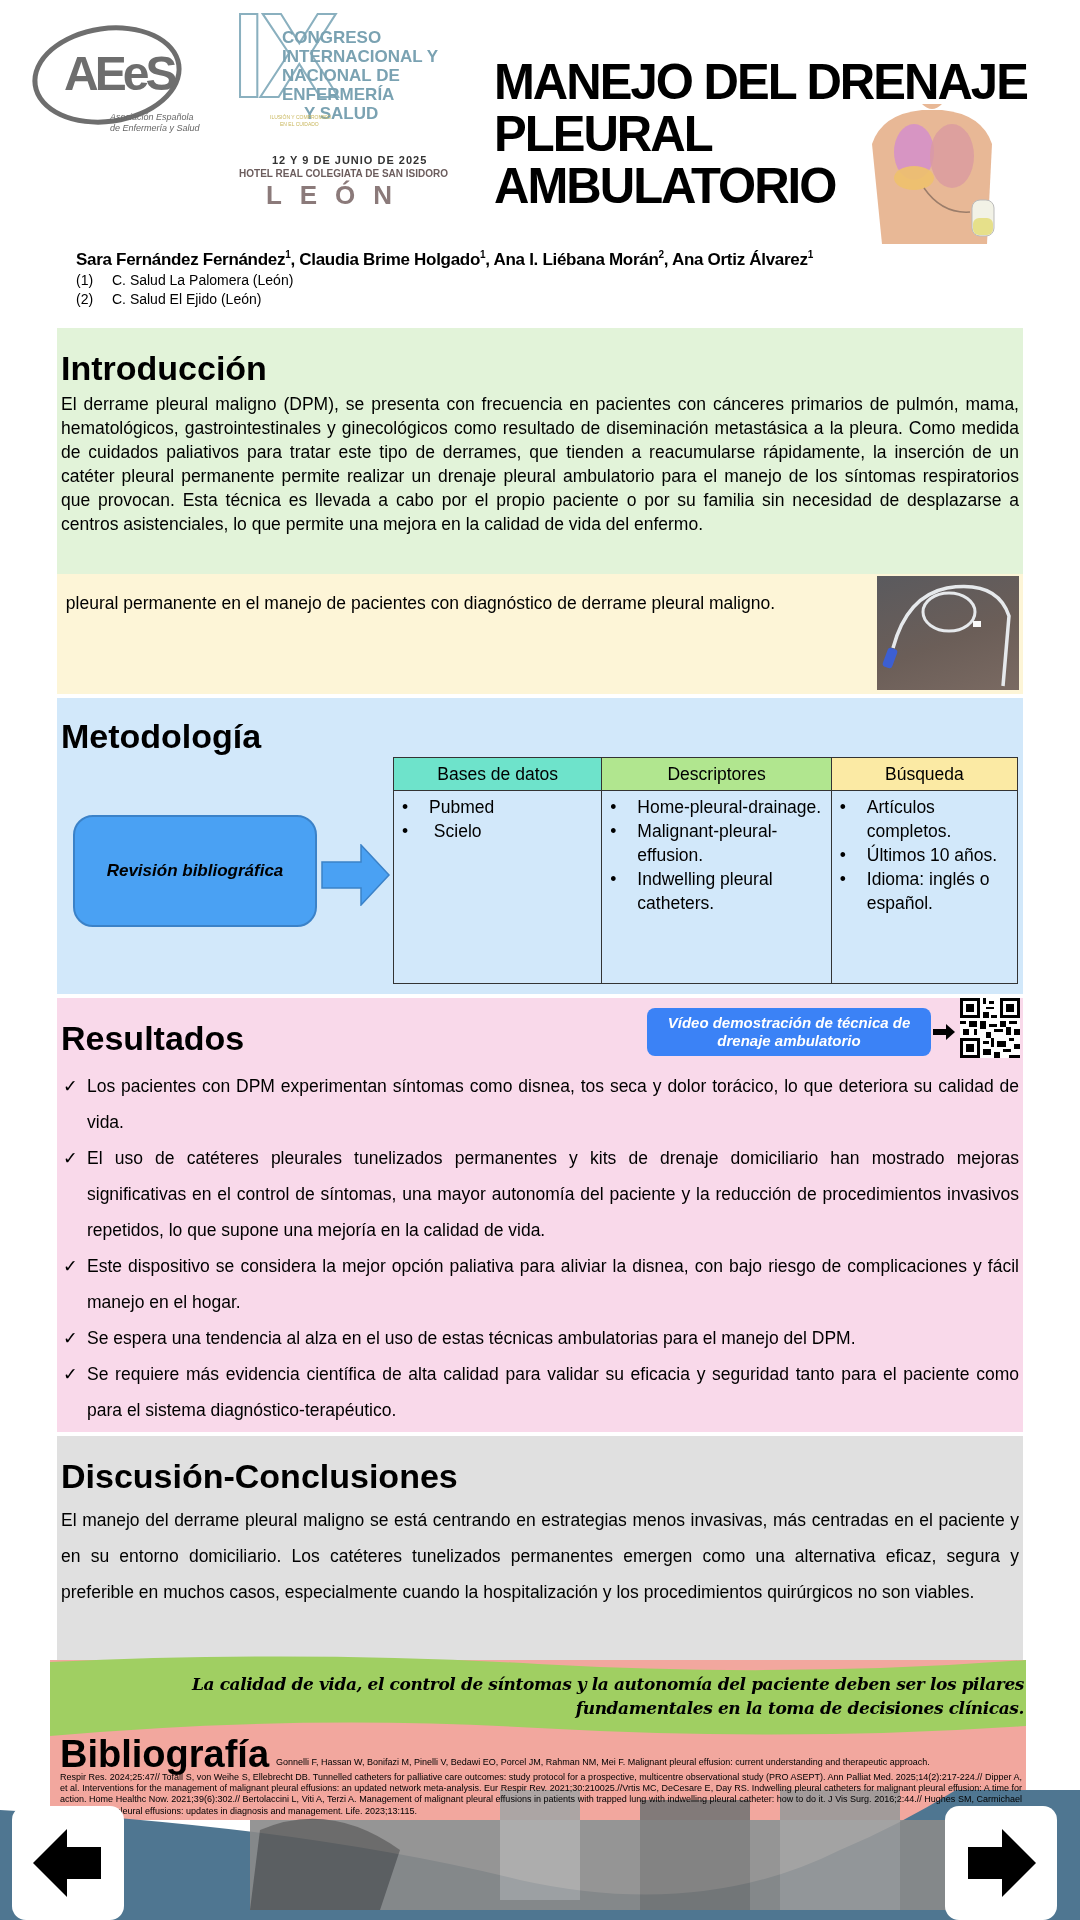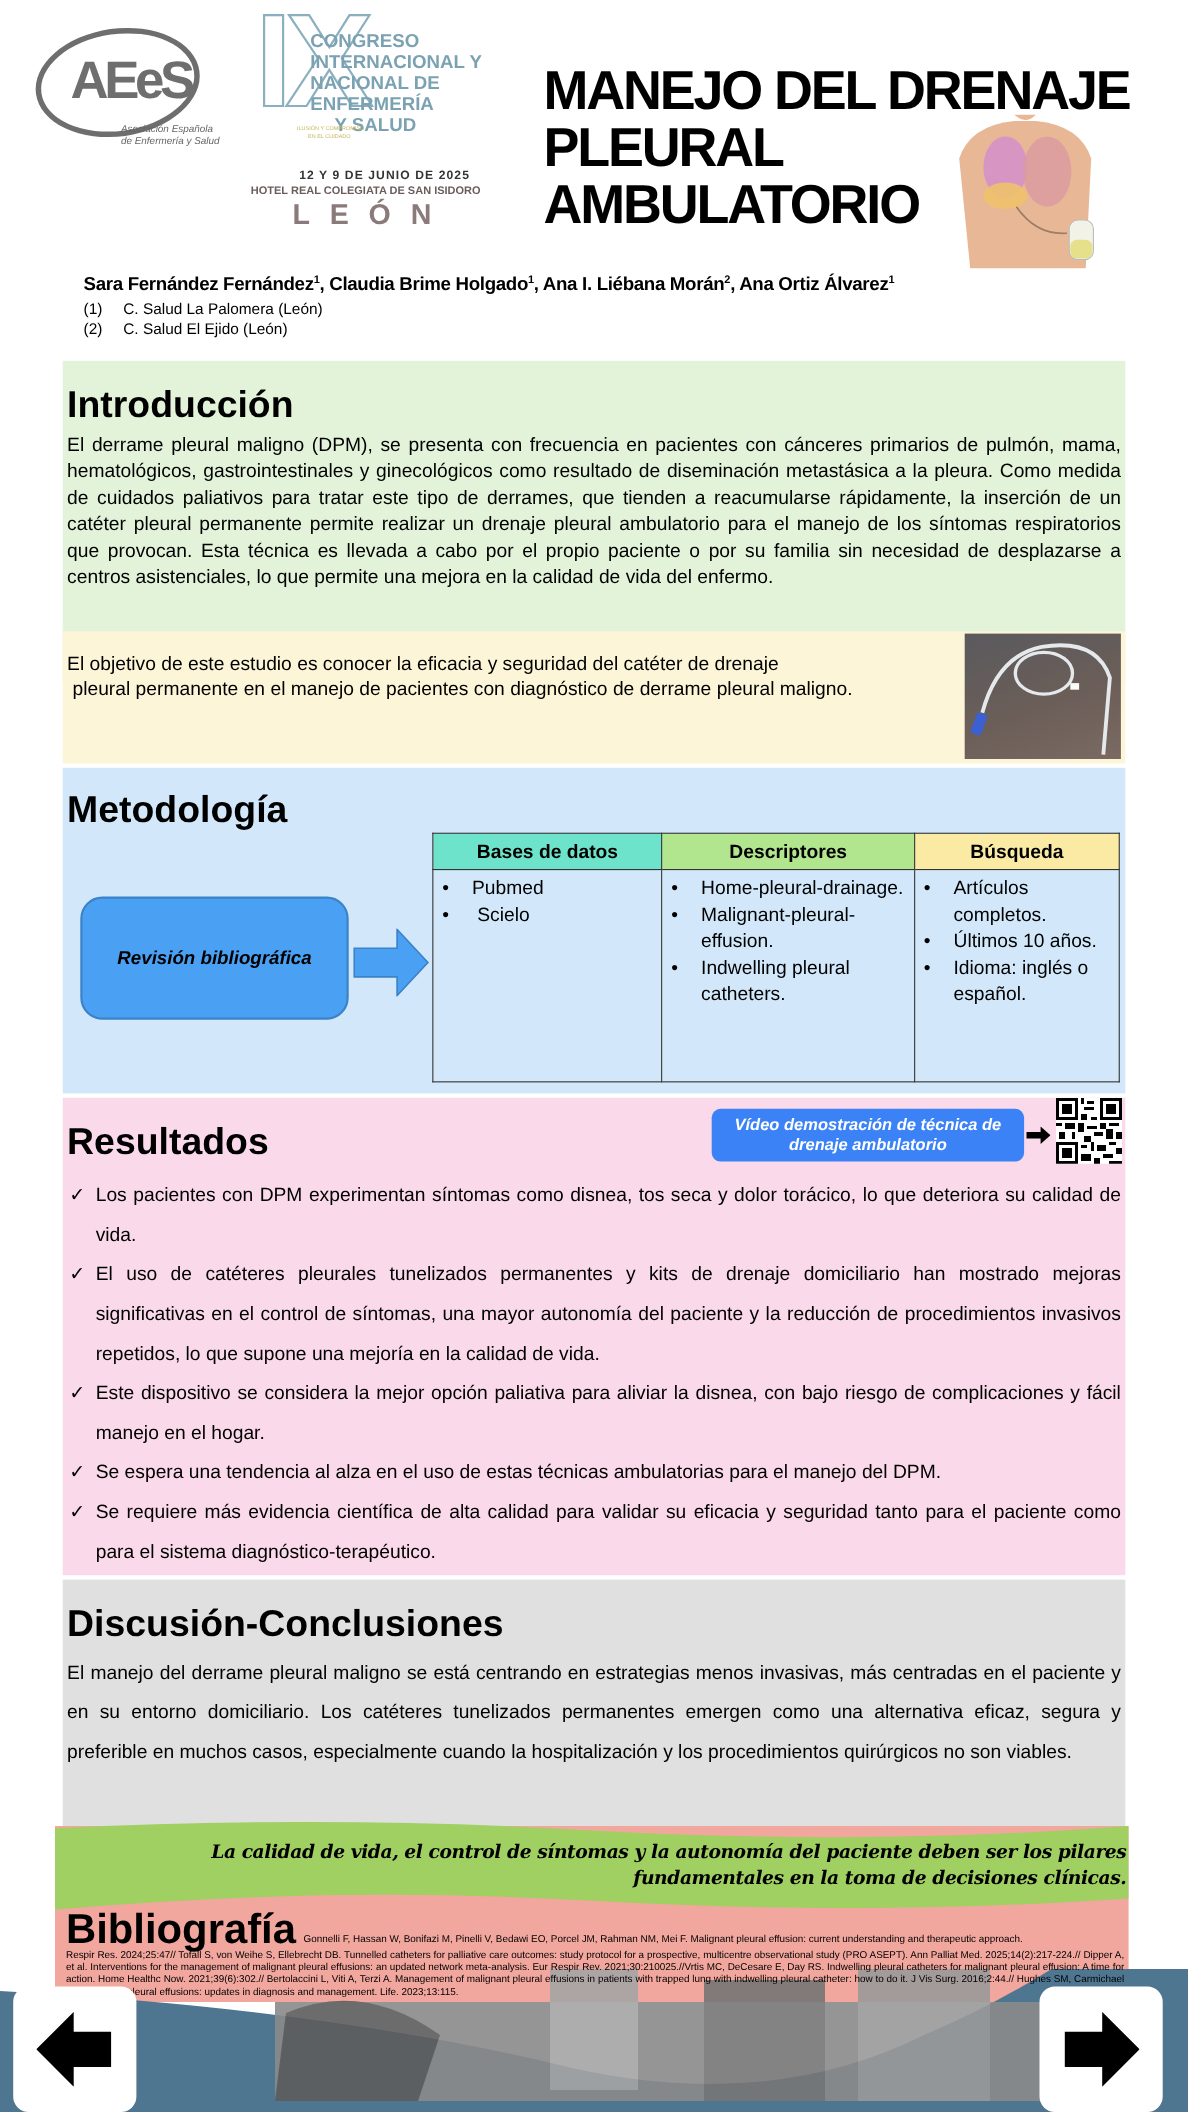--- a/index.html
+++ b/index.html
@@ -10,21 +10,21 @@
   .aees-logo { position: absolute; left: 28px; top: 22px; width: 185px; height: 115px; }
   .aees-oval { position: absolute; left: 4px; top: 4px; width: 150px; height: 98px; border: 5px solid #6e6e6e; border-radius: 50%; transform: rotate(-8deg); }
   .aees-letters { position: absolute; left: 36px; top: 24px; font-family: "Liberation Sans", sans-serif; font-weight: bold; font-size: 48px; color: #6e6e6e; letter-spacing: -4px; }
   .aees-caption { position: absolute; left: 82px; top: 90px; font-size: 9px; font-style: italic; color: #666; line-height: 11px; }
 
   .congress { position: absolute; left: 228px; top: 0; width: 220px; height: 215px; }
   .congress-roman { position: absolute; left: 4px; top: 0; font-family: "Liberation Sans", sans-serif; font-weight: bold; font-size: 120px; line-height: 110px; color: transparent; -webkit-text-stroke: 2px #8ab0bf; letter-spacing: -6px; }
   .congress-lines { position: absolute; left: 54px; top: 28px; font-weight: bold; font-size: 17px; line-height: 19px; color: #7aa2b2; }
   .congress-tag { position: absolute; left: 42px; top: 114px; font-size: 5px; color: #c9b75d; line-height: 7px; }
   .congress-date { position: absolute; left: 44px; top: 154px; font-weight: bold; font-size: 11px; color: #333; letter-spacing: 1px; }
-  .congress-venue { position: absolute; left: 0; top: 168px; width: 220px; text-align: left; font-weight: bold; font-size: 10px; color: #6b5c5c; }
+  .congress-venue { position: absolute; left: 0; top: 168px; width: 220px; text-align: right; font-weight: bold; font-size: 10px; color: #6b5c5c; }
   .congress-city { position: absolute; left: 0; top: 180px; width: 220px; text-align: center; font-weight: bold; font-size: 26px; color: #8b7a7a; letter-spacing: 18px; }
 
   .main-title { position: absolute; left: 494px; top: 56px; font-family: "Liberation Sans", sans-serif; font-weight: 900; font-size: 50px; line-height: 52px; letter-spacing: -2px; transform: scaleX(0.98); transform-origin: left; }
   .torso { position: absolute; left: 852px; top: 104px; width: 160px; height: 140px; }
 
   .authors { position: absolute; left: 76px; top: 249px; font-weight: bold; font-size: 17px; letter-spacing: -0.3px; }
   .authors sup { font-size: 10px; }
   .affil { position: absolute; left: 76px; font-size: 14px; }
   .affil .n { display: inline-block; width: 36px; }
 
@@ -38,21 +38,21 @@
 
   .objetivos { top: 574px; height: 120px; background: #fdf5d7; padding: 18px 4px 0 4px; }
   .objetivos .sec-title { margin-bottom: 2px; }
   .objetivos .para { text-align: left; font-size: 17.5px; line-height: 23px; }
   .catheter-img { position: absolute; right: 4px; top: 2px; width: 142px; height: 114px; background: linear-gradient(160deg, #5a5a5e 0%, #6b5e58 55%, #7a6a62 100%); overflow: hidden; }
 
   .metodo { top: 698px; height: 296px; background: #d2e8fa; padding: 18px 4px 0 4px; }
   .rev-box { position: absolute; left: 16px; top: 117px; width: 244px; height: 112px; background: #4aa1f3; border: 2px solid #3b82c8; border-radius: 20px; display: flex; align-items: center; justify-content: center; font-weight: bold; font-style: italic; font-size: 17px; }
   .arrow-right { position: absolute; left: 264px; top: 146px; width: 70px; height: 62px; }
   .meth-table { position: absolute; left: 336px; top: 59px; width: 625px; border-collapse: collapse; font-size: 17.5px; }
-  .meth-table th { font-weight: bold; height: 33px; border: 1.5px solid #333; text-align: center; }
+  .meth-table th { font-weight: normal; height: 33px; border: 1.5px solid #333; text-align: center; }
   .meth-table td { border: 1.5px solid #333; vertical-align: top; height: 193px; padding: 4px 4px 0 8px; }
   .meth-table ul { list-style: none; }
   .meth-table li { position: relative; padding-left: 27px; line-height: 24px; }
   .meth-table li::before { content: "\2022"; position: absolute; left: 0; }
 
   .result { top: 998px; height: 434px; background: #f9d9ea; padding: 0 4px; }
   .result .sec-title { position: absolute; left: 4px; top: 20px; }
   .video-btn { position: absolute; left: 590px; top: 10px; width: 284px; height: 48px; background: #3b82f6; border-radius: 8px; color: #fff; font-weight: bold; font-style: italic; font-size: 15px; line-height: 18px; text-align: center; display: flex; align-items: center; justify-content: center; }
   .video-arrow { position: absolute; left: 876px; top: 26px; width: 22px; height: 16px; }
   .qr { position: absolute; left: 903px; top: 0; width: 60px; height: 60px; }
@@ -135,21 +135,20 @@
   <span class="n">(2)</span><span>C. Salud El Ejido (León)</span>
 </div>
 
 <div class="section intro">
   <div class="sec-title">Introducción</div>
   <div class="para">El derrame pleural maligno (DPM), se presenta con frecuencia en pacientes con cánceres primarios de pulmón, mama, hematológicos, gastrointestinales y ginecológicos como resultado de diseminación metastásica a la pleura. Como medida de cuidados paliativos para tratar este tipo de derrames, que tienden a reacumularse rápidamente, la inserción de un catéter pleural permanente permite realizar un drenaje pleural ambulatorio para el manejo de los síntomas respiratorios que provocan. Esta técnica es llevada a cabo por el propio paciente o por su familia sin necesidad de desplazarse a centros asistenciales, lo que permite una mejora en la calidad de vida del enfermo.</div>
 </div>
 
 <div class="section objetivos">
   <div class="para">
-    <div>El objetivo de este estudio es conocer la eficacia y seguridad del catéter de drenaje</div>
     <div style="white-space:pre"> pleural permanente en el manejo de pacientes con diagnóstico de derrame pleural maligno.</div>
   </div>
   <div class="catheter-img">
     <svg width="142" height="114" viewBox="0 0 142 114">
       <path d="M16 72 Q30 20 70 12 Q120 4 132 40 L126 110" stroke="#e6e9ec" stroke-width="3.5" fill="none"></path>
       <ellipse cx="72" cy="36" rx="26" ry="19" stroke="#e6e9ec" stroke-width="3" fill="none"></ellipse>
       <rect x="96" y="45" width="8" height="6" fill="#fafafa"></rect>
       <rect x="8" y="72" width="10" height="20" rx="3" fill="#3c5fd2" transform="rotate(20 13 82)"></rect>
     </svg>
   </div>

